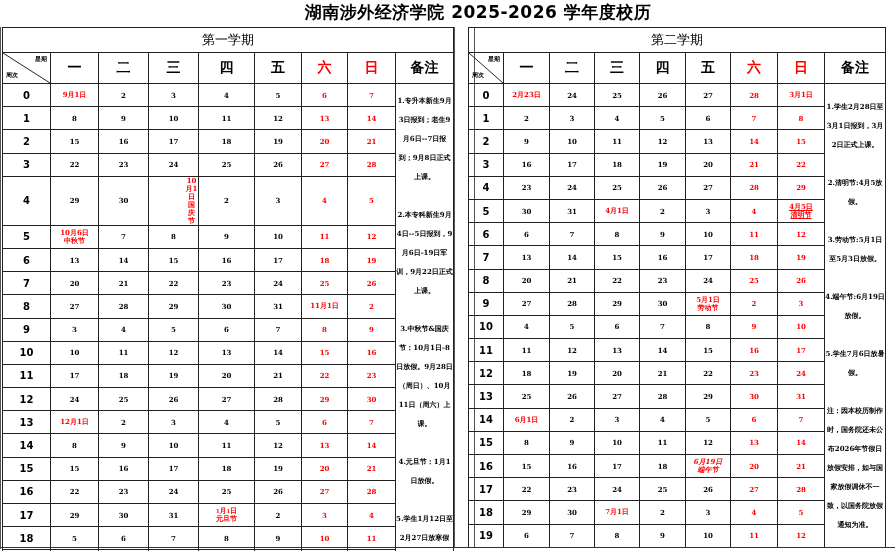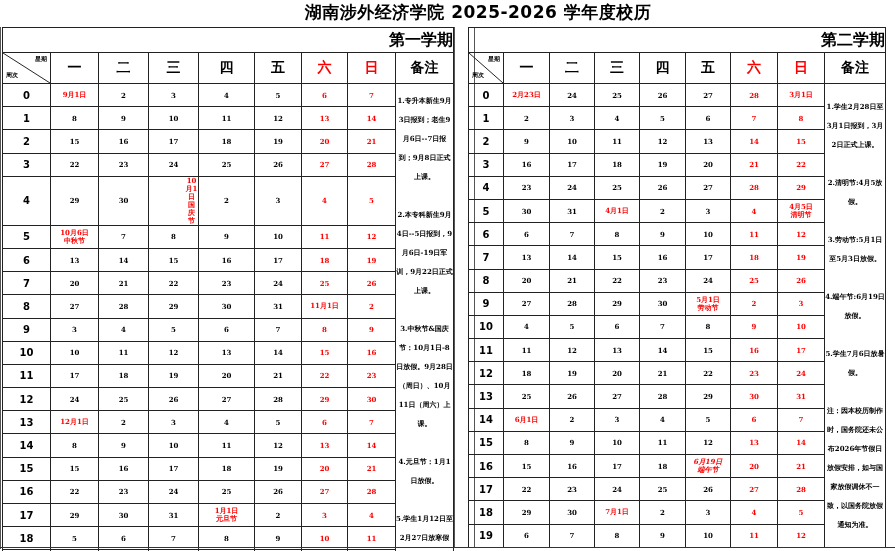--- a/index.html
+++ b/index.html
@@ -6,21 +6,21 @@
   body { width:895px; height:551px; position:relative; overflow:hidden;
          font-family: "DejaVu Serif", "Liberation Serif", serif; color:#000; }
   .title { position:absolute; left:0; top:0; width:796px; height:26px;
            text-align:center; font-family:"DejaVu Sans","Liberation Sans",sans-serif;
            font-weight:bold; font-size:17px; line-height:24px; letter-spacing:0.5px;
            padding-left:160px; box-sizing:border-box; }
   table.cal { position:absolute; border-collapse:collapse; table-layout:fixed; top:27px; }
   table.cal td { border:1px solid #222; padding:0; text-align:center; vertical-align:middle;
                  font-weight:bold; overflow:hidden; }
   .term-head td.term { height:24px; font-family:"DejaVu Sans","Liberation Sans",sans-serif;
-                       font-size:16px; font-weight:bold;text-align:right; }
+                       font-size:13px; font-weight:normal; }
   .wd td { height:30px; font-family:"DejaVu Sans","Liberation Sans",sans-serif; font-size:14px; }
   .wd td.red { color:#ff0000; }
   td.corner { position:relative; }
   td.corner .diag { position:absolute; left:0; top:0; width:100%; height:100%; }
   td.corner .tr { position:absolute; right:3px; top:2px; font-size:6px; }
   td.corner .bl { position:absolute; left:3px; bottom:3px; font-size:6px; }
   tr.wk td { height:22.2px; font-size:7px; }
   tr.wk td.num { font-family:"DejaVu Sans","Liberation Sans",sans-serif; font-size:10px; }
   td.r { color:#ff0000; }
   td.hol { font-size:6.5px; line-height:8px; }
@@ -254,21 +254,21 @@
         <td class="">25</td>
         <td class="">26</td>
         <td class="r">27</td>
         <td class="r">28</td>
       </tr>
       <tr class="wk">
         <td class="num">17</td>
         <td class="">29</td>
         <td class="">30</td>
         <td class="">31</td>
-        <td class="r hol" style="white-space: pre-line;">1月1日
+        <td class="r hol" style="white-space: pre-line; font-family: Liberation Serif, serif;">1月1日
 元旦节</td>
         <td class="">2</td>
         <td class="r">3</td>
         <td class="r">4</td>
       </tr>
       <tr class="wk">
         <td class="num">18</td>
         <td class="">5</td>
         <td class="">6</td>
         <td class="">7</td>
@@ -387,21 +387,21 @@
         <td class="r">29</td>
       </tr>
       <tr class="wk">
         <td class="num">5</td>
         <td class="">30</td>
         <td class="">31</td>
         <td class="r">4月1日</td>
         <td class="">2</td>
         <td class="">3</td>
         <td class="r">4</td>
-        <td class="r hol" style="white-space: pre-line;">4月5日
+        <td class="r hol" style="white-space: pre-line; text-decoration: underline;">4月5日
 清明节</td>
       </tr>
       <tr class="wk">
         <td class="num">6</td>
         <td class="">6</td>
         <td class="">7</td>
         <td class="">8</td>
         <td class="">9</td>
         <td class="">10</td>
         <td class="r">11</td>

